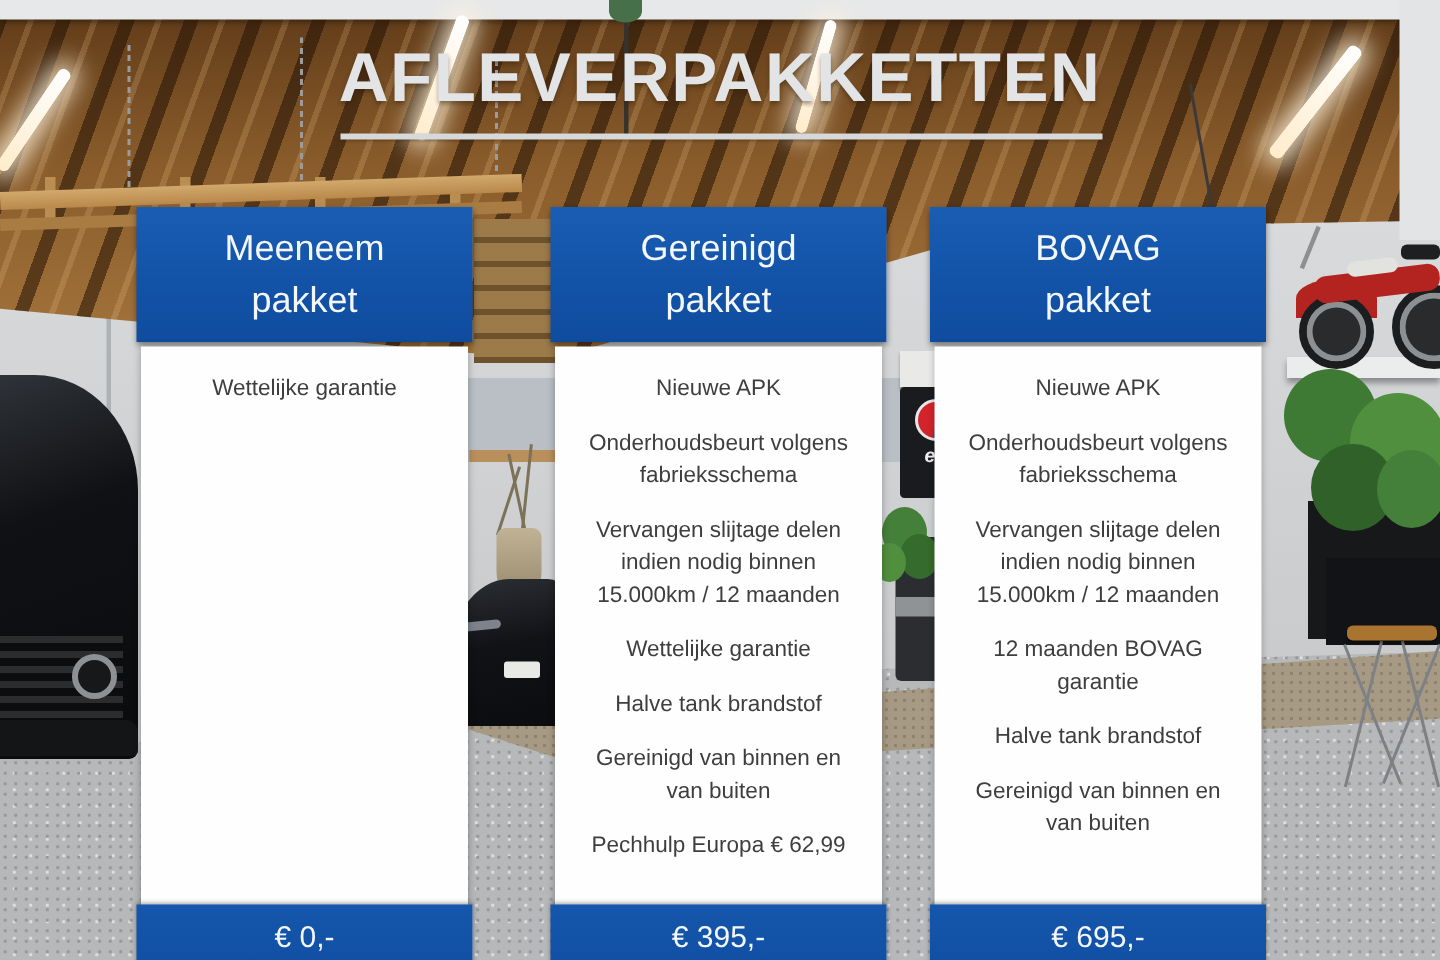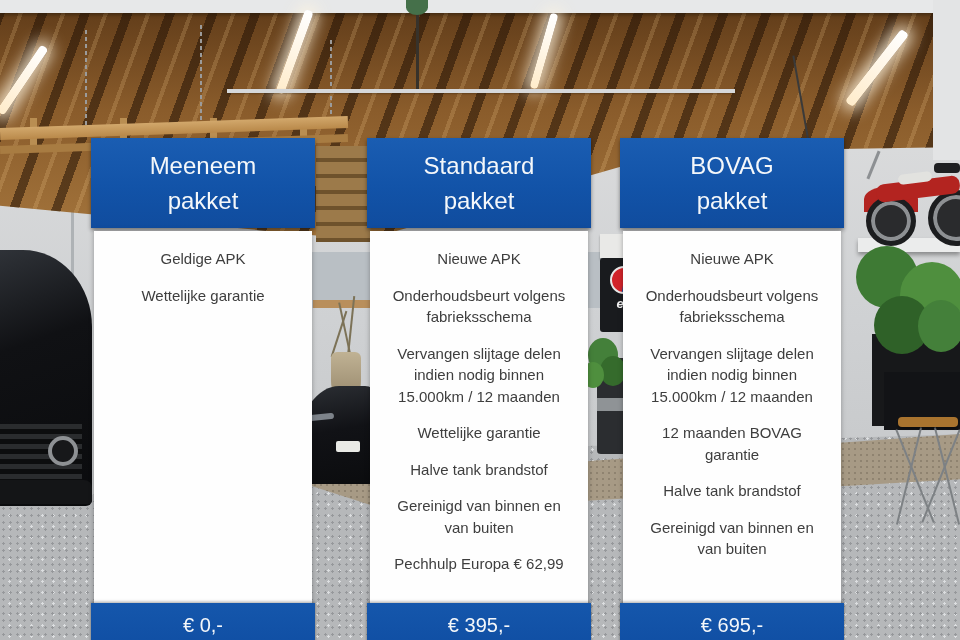--- a/index.html
+++ b/index.html
@@ -211,39 +211,39 @@
   <div class="chain ch3"></div>
   <div class="rack-post rp1"></div>
   <div class="rack-post rp2"></div>
   <div class="rack-post rp3"></div>
   <div class="rack-post rp4"></div>
   <div class="rackA"></div>
   <div class="rackB"></div>
   <div class="rack-slats"></div>
   <div class="right-wall"></div>
 
+  <h1 class="title">AFLEVERPAKKETTEN</h1>
   <div class="title-underline"></div>
 
   <section class="card c1">
     <header class="chead">
       <span>Meeneem
 pakket</span>
     </header>
     <div class="cbody">
-      <p class="item">Geldige APK</p>
       <p class="item">Wettelijke garantie</p>
     </div>
     <footer class="cfoot">
       <span>€ 0,-</span>
     </footer>
   </section>
 
   <section class="card c2">
     <header class="chead">
-      <span>Standaard
+      <span>Gereinigd
 pakket</span>
     </header>
     <div class="cbody">
       <p class="item">Nieuwe APK</p>
       <p class="item">Onderhoudsbeurt volgens
 fabrieksschema</p>
       <p class="item">Vervangen slijtage delen
 indien nodig binnen
 15.000km / 12 maanden</p>
       <p class="item">Wettelijke garantie</p>

